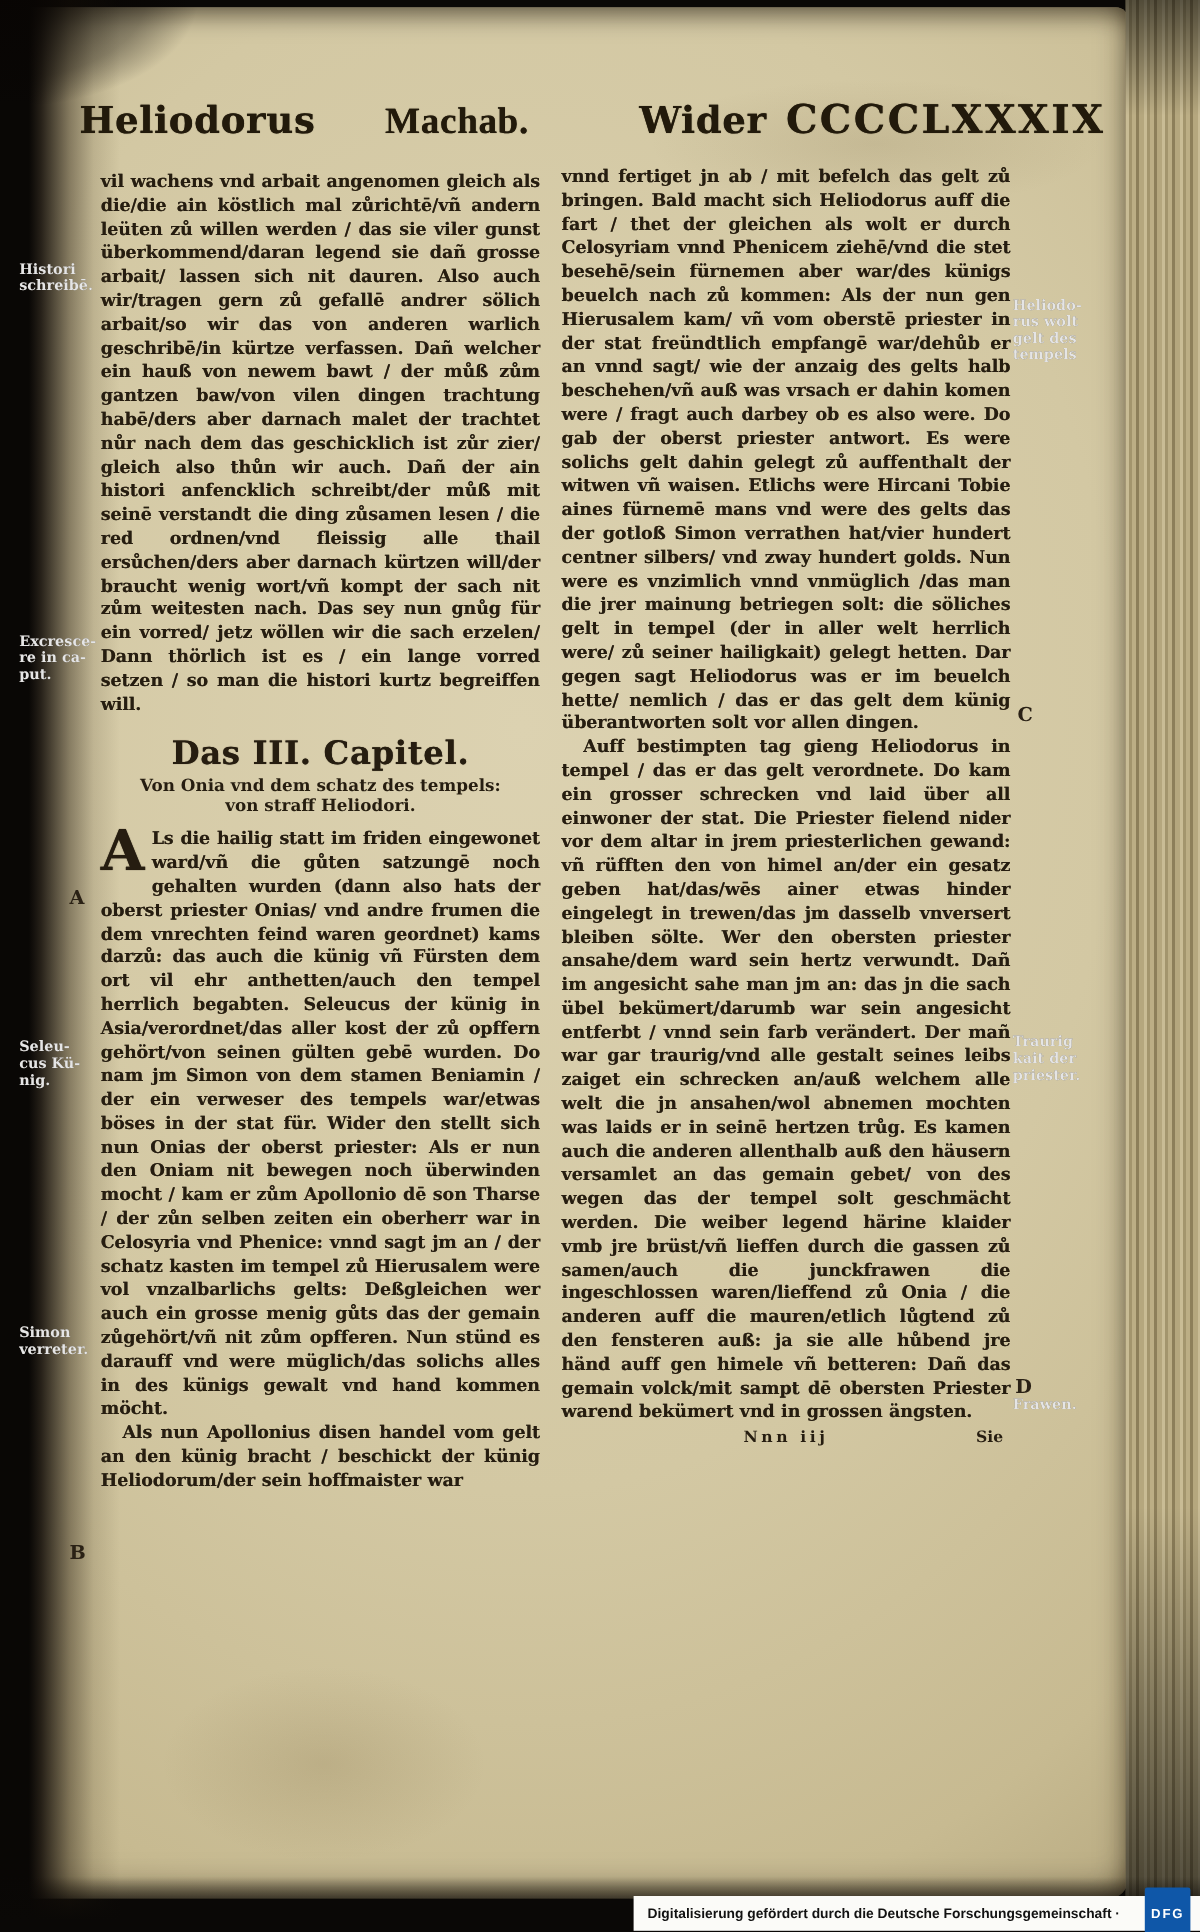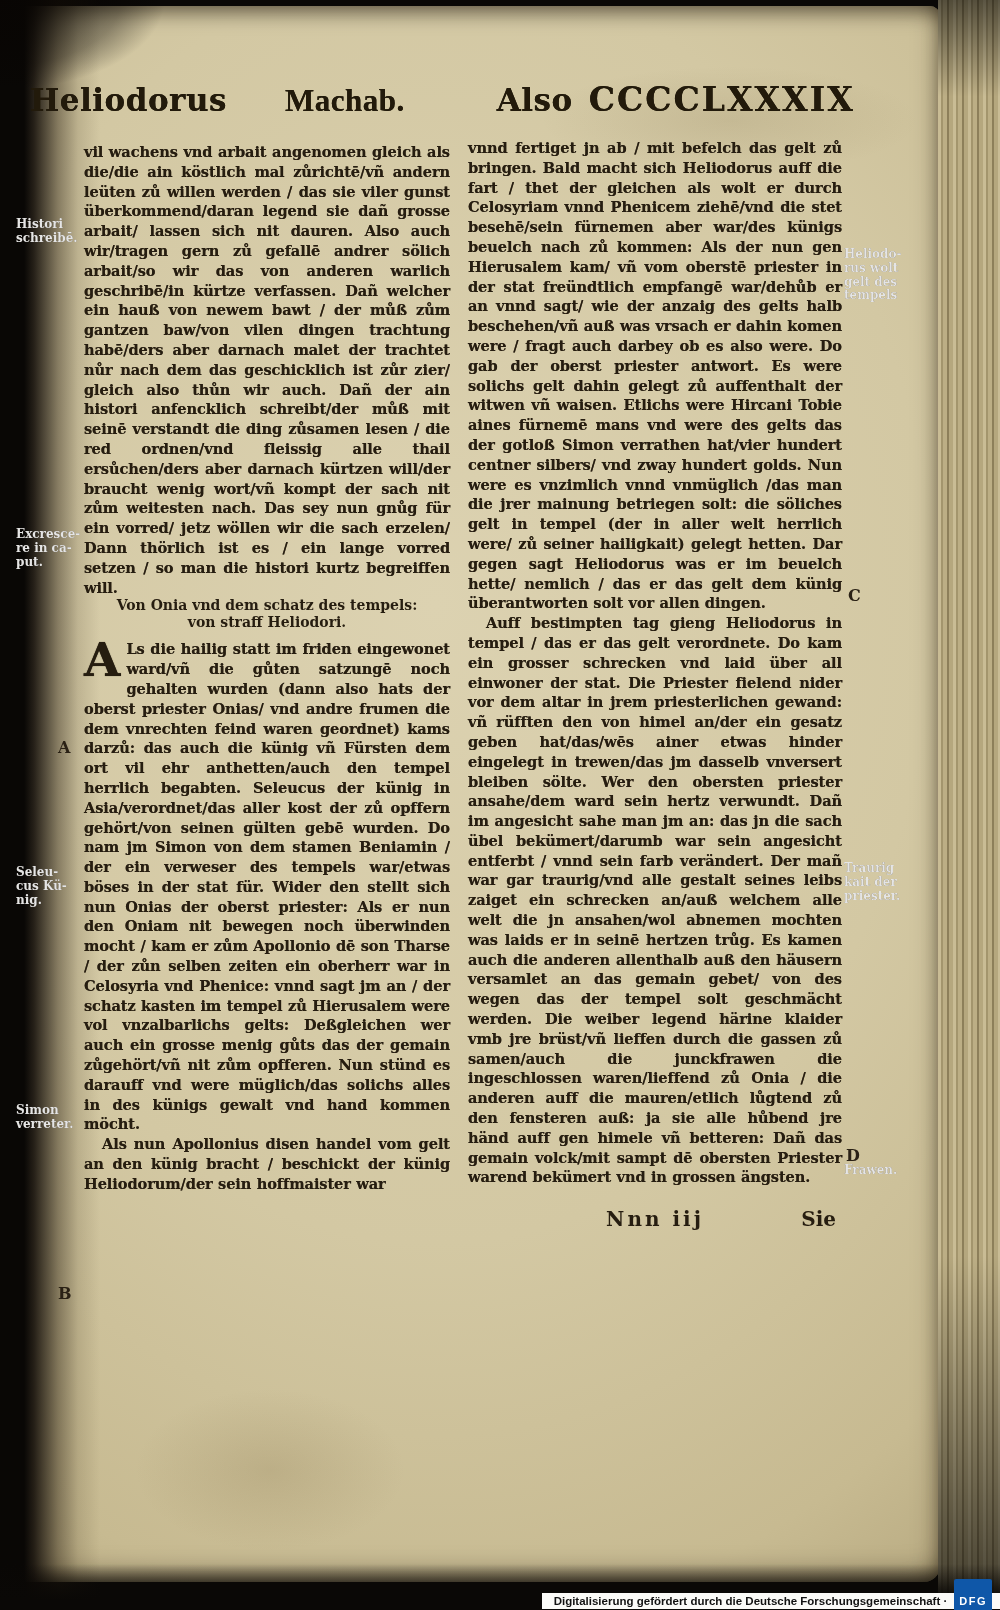--- a/index.html
+++ b/index.html
@@ -42,21 +42,21 @@
     background:linear-gradient(90deg,#090705 0 24px, rgba(15,10,6,.88) 34px, rgba(40,30,16,.45) 58px, rgba(60,48,26,.15) 78px, transparent 100px);
   }
   .bottom-shadow{position:absolute;left:0;bottom:0;width:100%;height:46px;
     background:linear-gradient(0deg,#0a0806 0 10px, rgba(10,8,6,.7) 22px, transparent 46px);}
 
   
   .runhead{
     position:absolute;left:30px;top:80px;width:910px;
     display:flex;align-items:baseline;color:#221a0b;white-space:nowrap;
   }
-  .rh-frak{font-weight:700;font-size:31px;letter-spacing:.5px;text-shadow:0 0 .6px #221a0b;}
+  .rh-frak{font-weight:700;font-size:31px;letter-spacing:.5px;text-shadow:0 0 .6px #221a0b;margin-left:36px;}
   .rh-center{margin-left:58px;font-family:Liberation Serif, serif;}
   .rh-onias{margin-left:92px;}
   .rh-folio{margin-left:16px;font-size:33px;font-weight:700;letter-spacing:2px;text-shadow:0 0 .6px #221a0b;}
 
   
   .col{position:absolute;color:#261d10;}
   .col-left{left:84px;top:142px;width:366px;}
   .col-right{left:468px;top:138px;width:374px;}
   .body-text{
     margin:0;text-align:justify;font-weight:700;
@@ -65,37 +65,37 @@
   }
   .body-text.indent{text-indent:18px;}
   .chap{margin:16px 0 3px;text-align:center;font-size:27px;font-weight:700;letter-spacing:.5px;
     text-shadow:0 0 .6px #261d10;}
   .sub{text-align:center;font-weight:700;font-size:14px;line-height:17px;}
   .sub.last{margin-bottom:8px;}
   .has-initial .initial{
     float:left;font-size:47px;line-height:38px;font-weight:700;
     padding:2px 6px 0 0;text-shadow:0 0 .8px #261d10;
   }
-  .sigrow{position:relative;margin-top:20px;height:22px;font-weight:700;font-size:20px;}
+  .sigrow{position:relative;margin-top:4px;height:22px;font-weight:700;font-size:13px;}
   .sig{position:absolute;left:50%;transform:translateX(-50%);letter-spacing:3px;}
   .catch{position:absolute;right:6px;}
 
   
   .mnote{
     position:absolute;width:66px;font-weight:700;font-size:12px;line-height:13.8px;
     color:#e5e5e5;white-space:pre-line;text-shadow:0 0 .3px rgba(42,33,21,.7);
   }
   .mnote.mleft{left:16px;}
   .mnote.mright{left:844px;width:72px;}
   .marker{position:absolute;font-weight:700;font-size:16px;color:#2a2115;}
 
   
   .footer{
-    position:absolute;right:0;bottom:1px;height:16px;
-    background:#fbfbf8;display:flex;align-items:center;gap:7px;
+    position:absolute;right:0;bottom:1px;height:29px;
+    background:#fbfbf8;display:flex;align-items:center;gap:21px;
     padding:0 8px 0 12px;
     font-family:"Liberation Sans",sans-serif;font-size:11.5px;font-weight:700;color:#121212;
     white-space:nowrap;
   }
   .dfg{
     background:#0f57a8;color:#ffffff;font-weight:700;font-size:11px;
     padding:16px 5px;border-radius:2px;letter-spacing:1.5px;
     font-family:"Liberation Sans",sans-serif;
   }
 </style>
@@ -108,39 +108,40 @@
   <div class="stain s1"></div>
   <div class="stain s2"></div>
   <div class="edge-stack"></div>
   <div class="gutter-shadow"></div>
   <div class="curl"></div>
   <div class="bottom-shadow"></div>
 
   <div class="runhead">
     <span class="rh-frak">Heliodorus</span>
     <span class="rh-frak rh-center">Machab.</span>
-    <span class="rh-frak rh-onias">Also</span>
+    <span class="rh-frak rh-onias">Wider</span>
     <span class="rh-folio">CCCCLXXXIX</span>
   </div>
 
   <div class="mnote mleft" style="top:218px;">Histori
 schreibē.</div>
   <div class="mnote mleft" style="top:528px;">Excresce-
 re in ca-
 put.</div>
   <div class="mnote mleft" style="top:866px;">Seleu-
 cus Kü-
 nig.</div>
   <div class="mnote mleft" style="top:1104px;">Simon
 verreter.</div>
   <span class="marker" style="left:58px;top:738px;">A</span>
   <span class="marker" style="left:58px;top:1284px;">B</span>
 
   <div class="col col-left">
     <p class="body-text">vil wachens vnd arbait angenomen gleich als die/die ain köstlich mal zůrichtē/vñ andern leüten zů willen werden / das sie viler gunst überkommend/daran legend sie dañ grosse arbait/ lassen sich nit dauren. Also auch wir/tragen gern zů gefallē andrer sölich arbait/so wir das von anderen warlich geschribē/in kürtze verfassen. Dañ welcher ein hauß von newem bawt / der můß zům gantzen baw/von vilen dingen trachtung habē/ders aber darnach malet der trachtet nůr nach dem das geschicklich ist zůr zier/ gleich also thůn wir auch. Dañ der ain histori anfencklich schreibt/der můß mit seinē verstandt die ding zůsamen lesen / die red ordnen/vnd fleissig alle thail ersůchen/ders aber darnach kürtzen will/der braucht wenig wort/vñ kompt der sach nit zům weitesten nach. Das sey nun gnůg für ein vorred/ jetz wöllen wir die sach erzelen/ Dann thörlich ist es / ein lange vorred setzen / so man die histori kurtz begreiffen will.</p>
+    <h2 class="chap">Das III. Capitel.</h2>
     <div class="sub">Von Onia vnd dem schatz des tempels:</div>
     <div class="sub last">von straff Heliodori.</div>
     <p class="body-text has-initial">
       <span class="initial">A</span>
       <span>Ls die hailig statt im friden eingewonet ward/vñ die gůten satzungē noch gehalten wurden (dann also hats der oberst priester Onias/ vnd andre frumen die dem vnrechten feind waren geordnet) kams darzů: das auch die künig vñ Fürsten dem ort vil ehr anthetten/auch den tempel herrlich begabten. Seleucus der künig in Asia/verordnet/das aller kost der zů opffern gehört/von seinen gülten gebē wurden. Do nam jm Simon von dem stamen Beniamin / der ein verweser des tempels war/etwas böses in der stat für. Wider den stellt sich nun Onias der oberst priester: Als er nun den Oniam nit bewegen noch überwinden mocht / kam er zům Apollonio dē son Tharse / der zůn selben zeiten ein oberherr war in Celosyria vnd Phenice: vnnd sagt jm an / der schatz kasten im tempel zů Hierusalem were vol vnzalbarlichs gelts: Deßgleichen wer auch ein grosse menig gůts das der gemain zůgehört/vñ nit zům opfferen. Nun stünd es darauff vnd were müglich/das solichs alles in des künigs gewalt vnd hand kommen möcht.</span>
     </p>
     <p class="body-text indent">Als nun Apollonius disen handel vom gelt an den künig bracht / beschickt der künig Heliodorum/der sein hoffmaister war</p>
   </div>
 
   <div class="col col-right">

